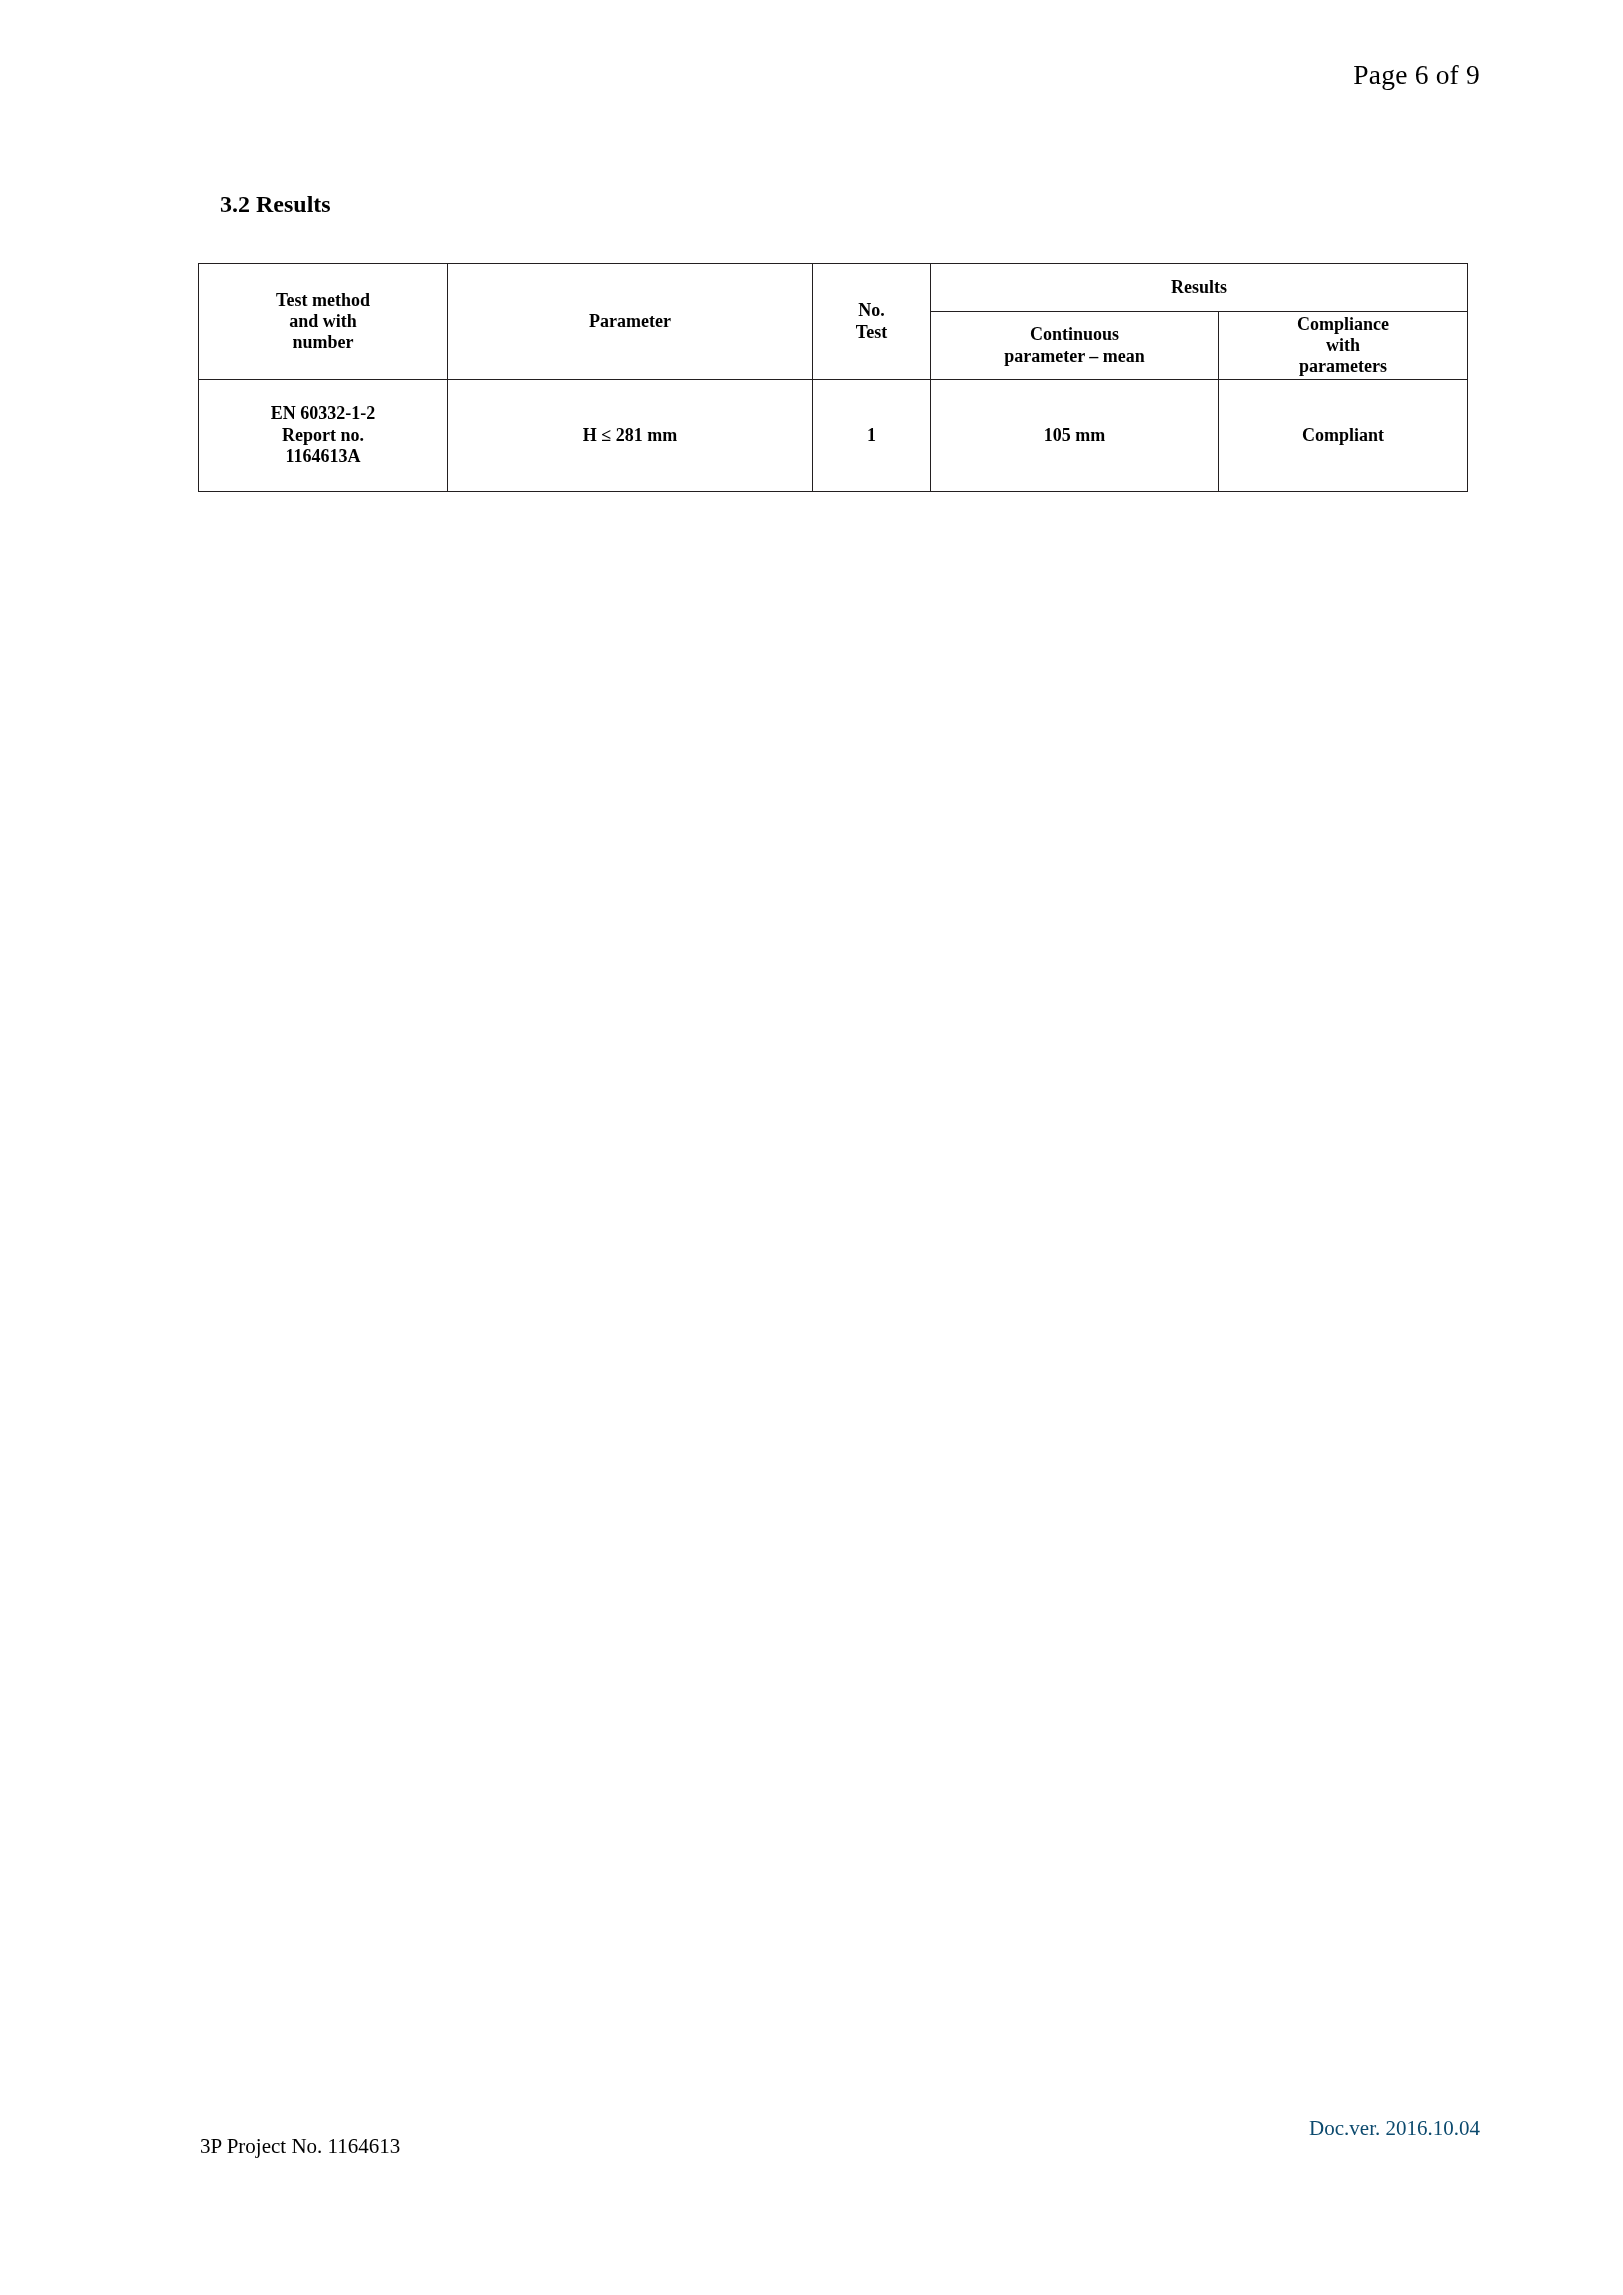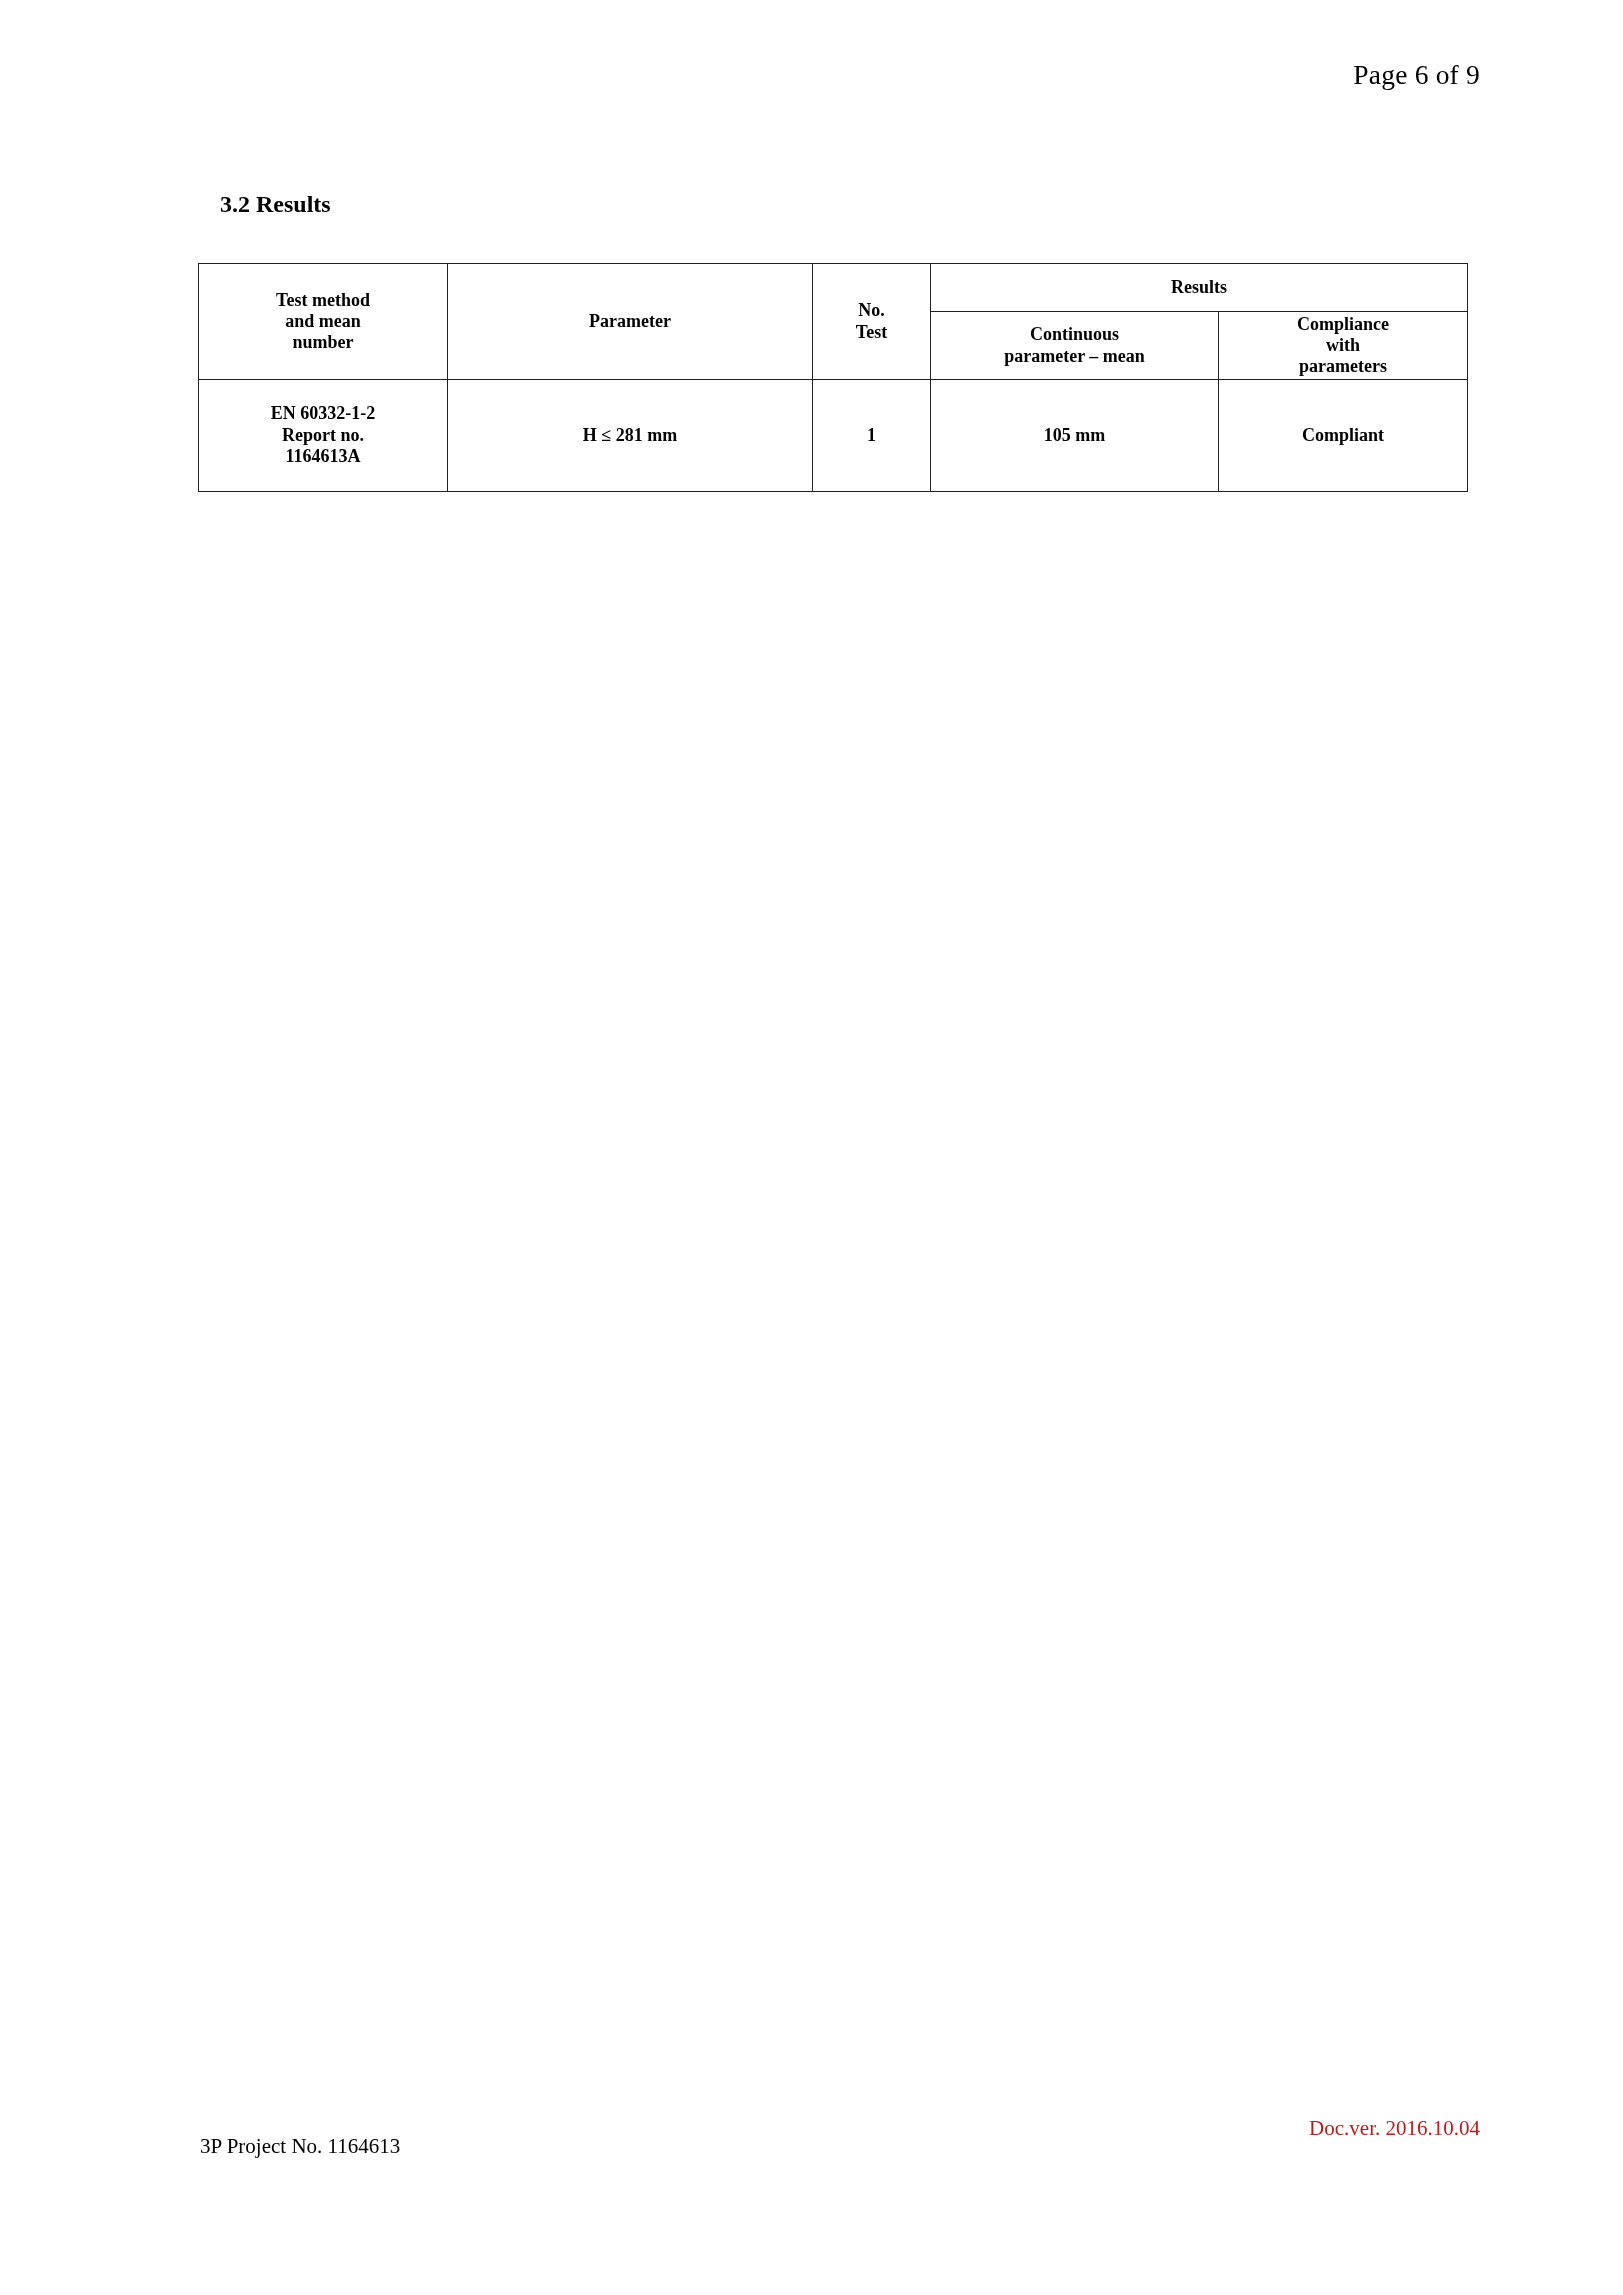--- a/index.html
+++ b/index.html
@@ -85,21 +85,21 @@
     left: 200px;
     bottom: 100px;
     font-size: 21px;
     font-weight: normal;
   }
   .footer-right {
     position: absolute;
     right: 143px;
     bottom: 118px;
     font-size: 21px;
-    color: #b91c1c;
+    color: #0c4a6e;
   }
 </style>
 </head>
 <body>
 
 <div class="page">
 
   <div class="page-header">Page 6 of 9</div>
 
   <div class="section-heading">3.2 Results</div>
@@ -110,21 +110,21 @@
         <col class="col-method">
         <col class="col-param">
         <col class="col-notests">
         <col class="col-cont">
         <col class="col-compl">
       </colgroup>
       <tbody>
         <tr>
           <td class="th-cell h-tall" rowspan="2">
             <div>Test method</div>
-            <div>and mean</div>
+            <div>and with</div>
             <div>number</div>
           </td>
           <td class="th-cell h-tall" rowspan="2">Parameter</td>
           <td class="th-cell h-tall" rowspan="2">
             <div>No.</div>
             <div>Test</div>
           </td>
           <td class="th-cell h-res-top" colspan="2">Results</td>
         </tr>
         <tr>

